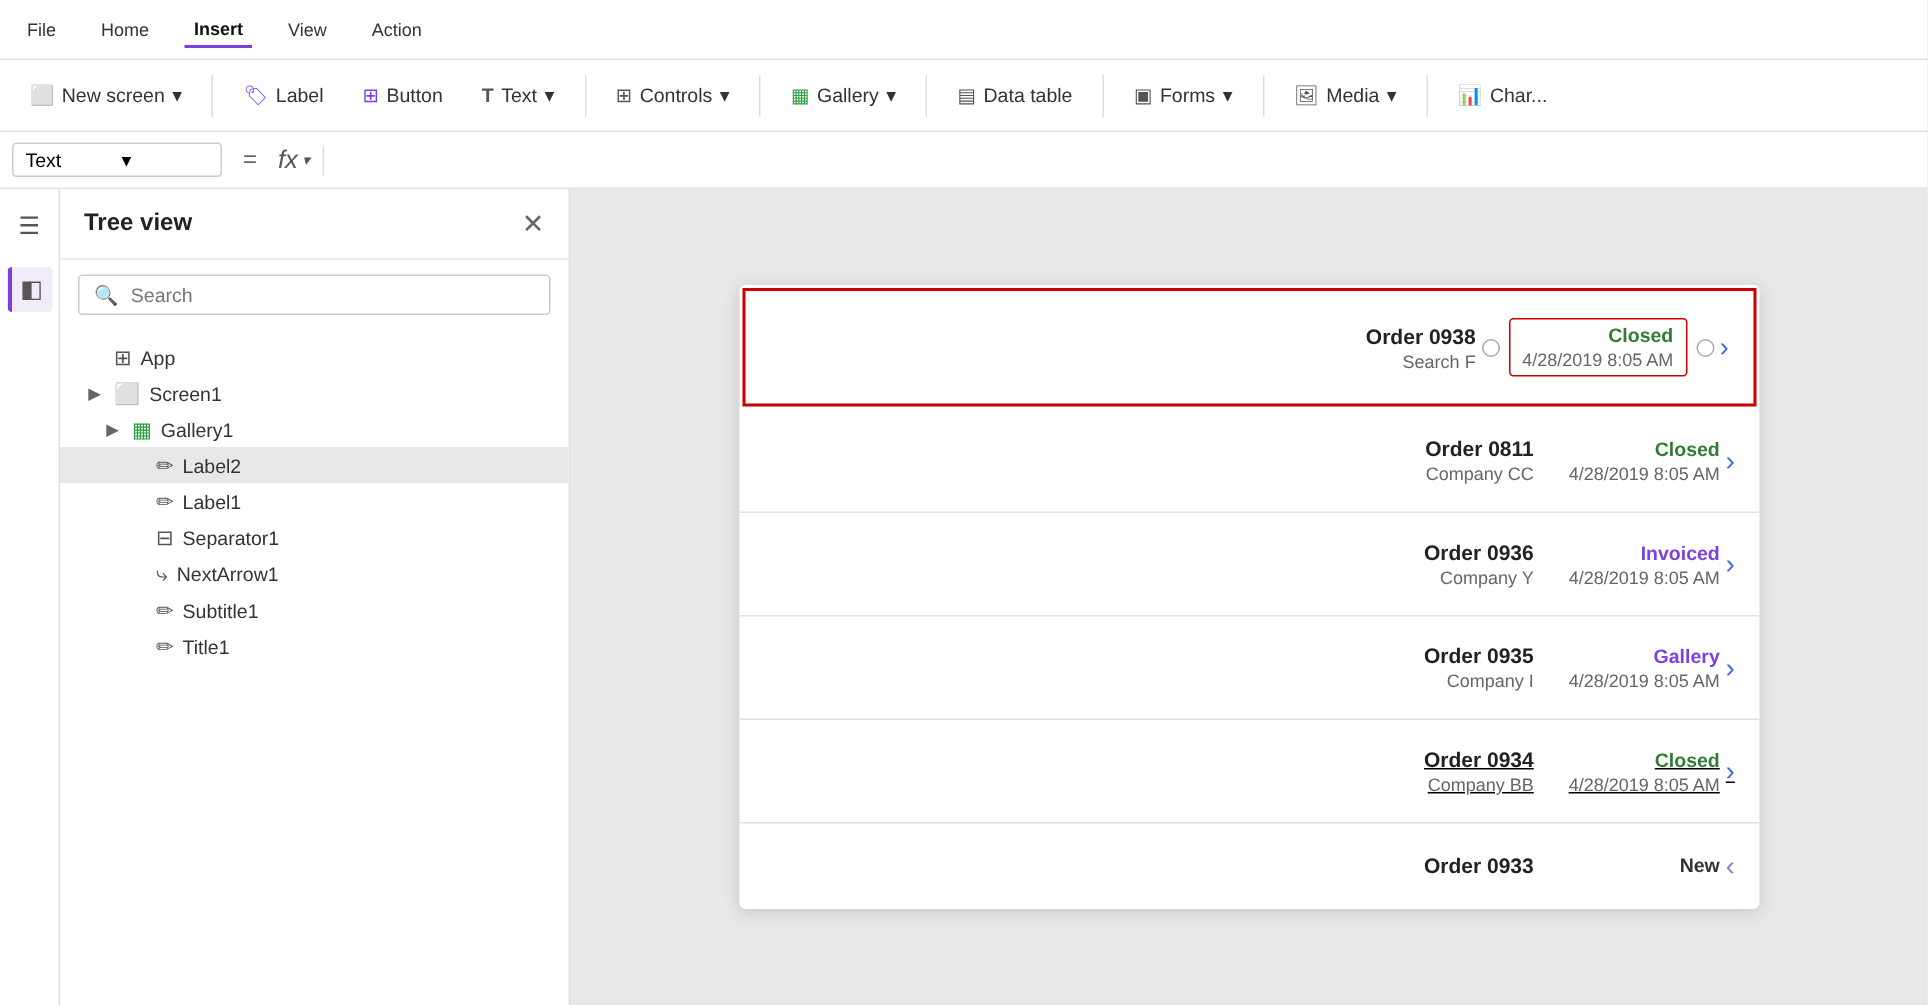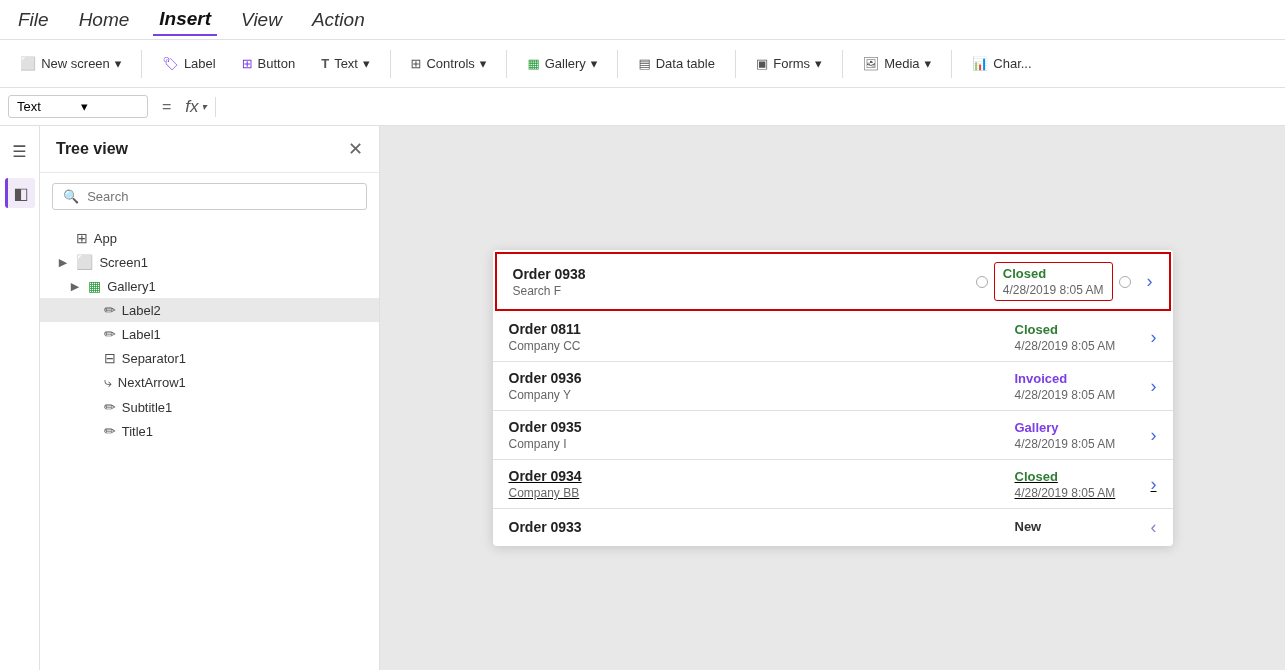--- a/index.html
+++ b/index.html
@@ -9,25 +9,24 @@
     .menu-bar {
       display: flex;
       align-items: center;
       height: 40px;
       background: #fff;
       border-bottom: 1px solid #e0e0e0;
       padding: 0 12px;
       gap: 18px;
     }
     .menu-item {
-      font-size: 19px;
+      font-size: 12px;
       color: #333;
       cursor: pointer;
       padding: 4px 6px;
-      font-style: italic;
     }
     .menu-item.active {
       font-weight: 700;
       border-bottom: 2px solid #7b3fe4;
       color: #111;
     }
 
     
     .toolbar {
       display: flex;
@@ -208,24 +207,25 @@
     .preview-card {
       background: #fff;
       width: 680px;
       border-radius: 4px;
       box-shadow: 0 2px 12px rgba(0,0,0,0.15);
       overflow: hidden;
     }
     .gallery-item {
       display: flex;
       align-items: center;
-      padding: 8px 16px;
+      padding: 18px 16px;
       border-bottom: 1px solid #e0e0e0;
-      gap: 16px;
+      gap: 4px;
       position: relative;
+      text-align: right;
     }
     .gallery-item:last-child { border-bottom: none; }
     .item-info { flex: 1; }
     .item-order { font-weight: 600; font-size: 14px; color: #222; }
     .item-company { font-size: 12px; color: #666; margin-top: 2px; }
     .item-status-block { min-width: 120px; }
     .item-status { font-size: 13px; font-weight: 600; }
     .item-status.closed { color: #2e7d32; }
     .item-status.invoiced { color: #7b3fe4; }
     .item-status.shipped { color: #7b3fe4; }

